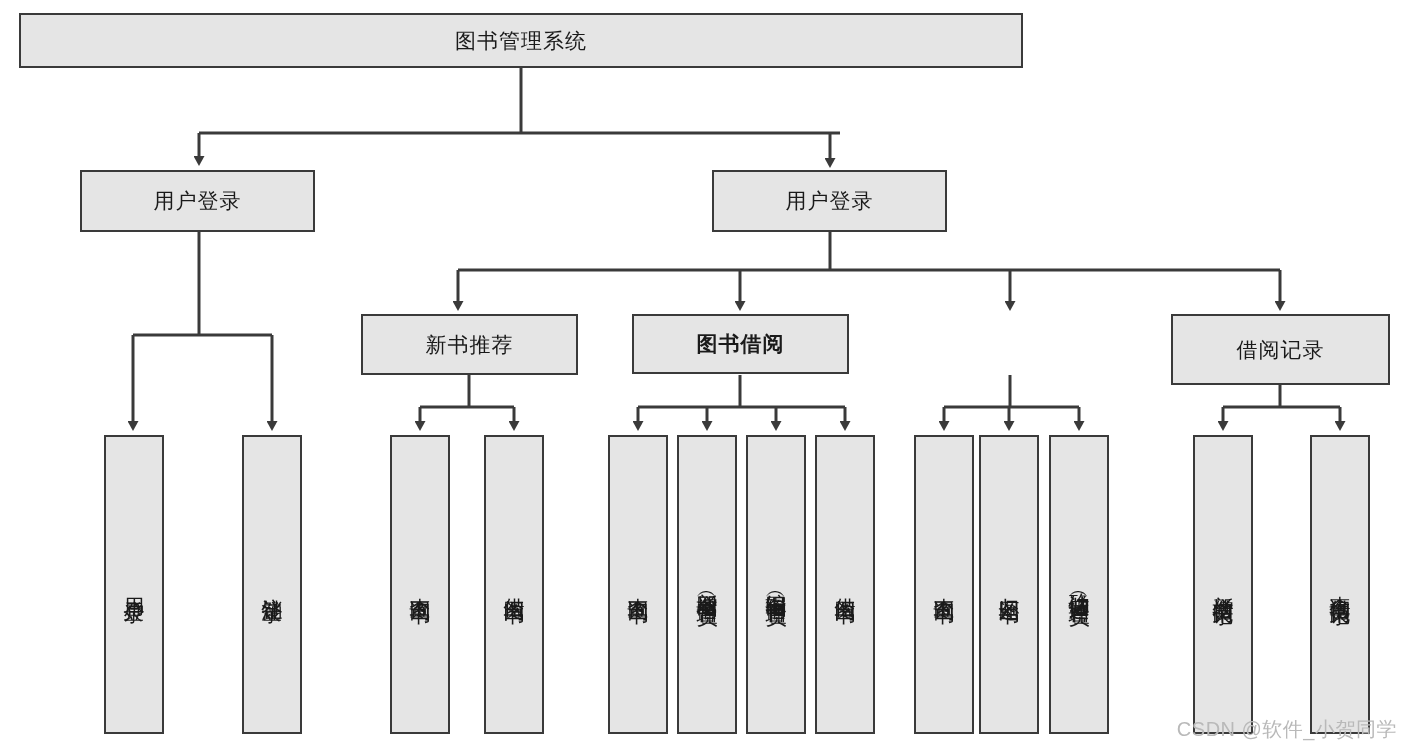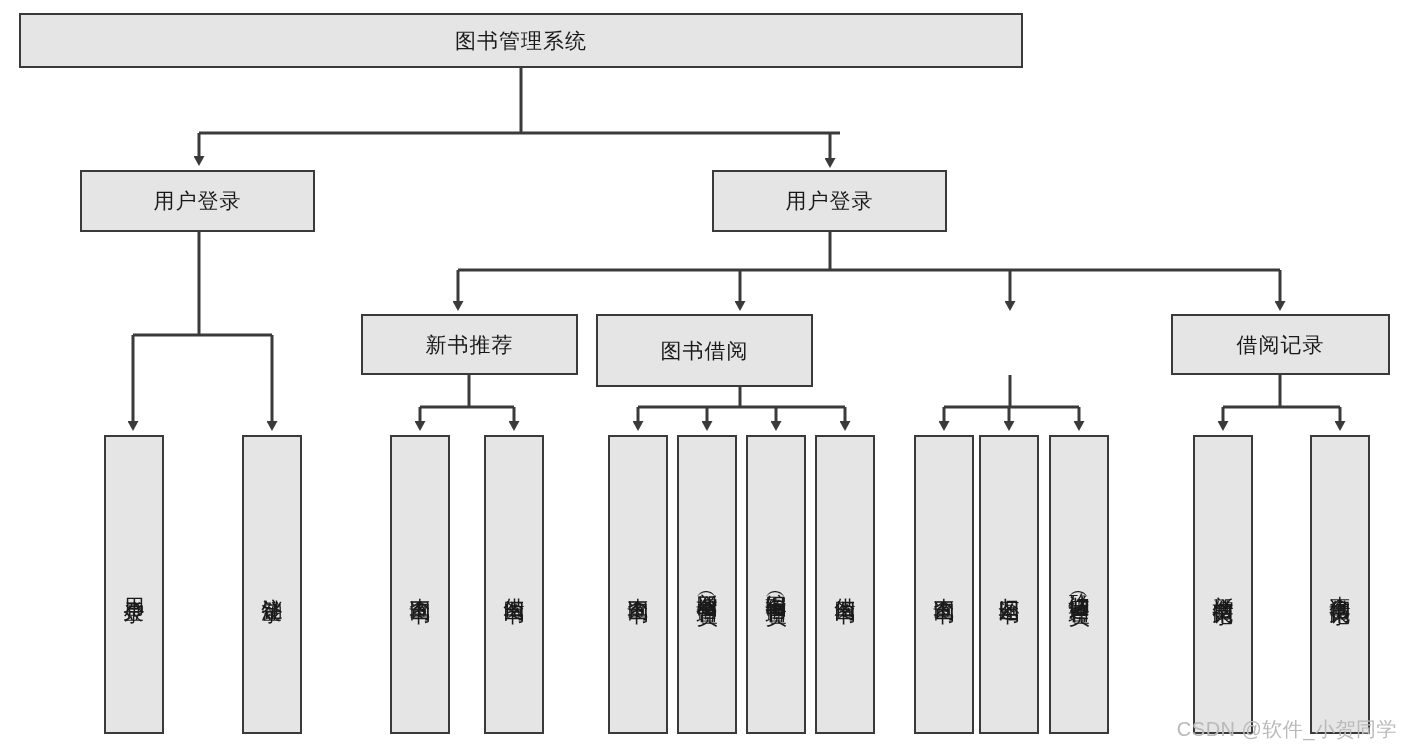--- a/index.html
+++ b/index.html
@@ -132,26 +132,26 @@
   </div>
 
   <div class="node node-h" style="left:712px; top:170px; width:235px; height:62px;">
     <span>用户登录</span>
   </div>
 
   <div class="node node-h" style="left:361px; top:314px; width:217px; height:61px;">
     <span>新书推荐</span>
   </div>
 
-  <div class="node node-h" style="left:596px; top:314px; width:217px; height:73px;">
+  <div class="node node-h" style="left:632px; top:314px; width:217px; height:60px;font-weight:bold;">
     <span>图书借阅</span>
   </div>
 
 
-  <div class="node node-h" style="left:1171px; top:314px; width:219px; height:61px;">
+  <div class="node node-h" style="left:1171px; top:314px; width:219px; height:71px;">
     <span>借阅记录</span>
   </div>
 
   <div class="node node-v" style="left:104px; top:435px; width:60px; height:299px;">
     <span class="vtext">用户登录</span>
   </div>
 
   <div class="node node-v" style="left:242px; top:435px; width:60px; height:299px;">
     <span class="vtext">注销登录</span>
   </div>

